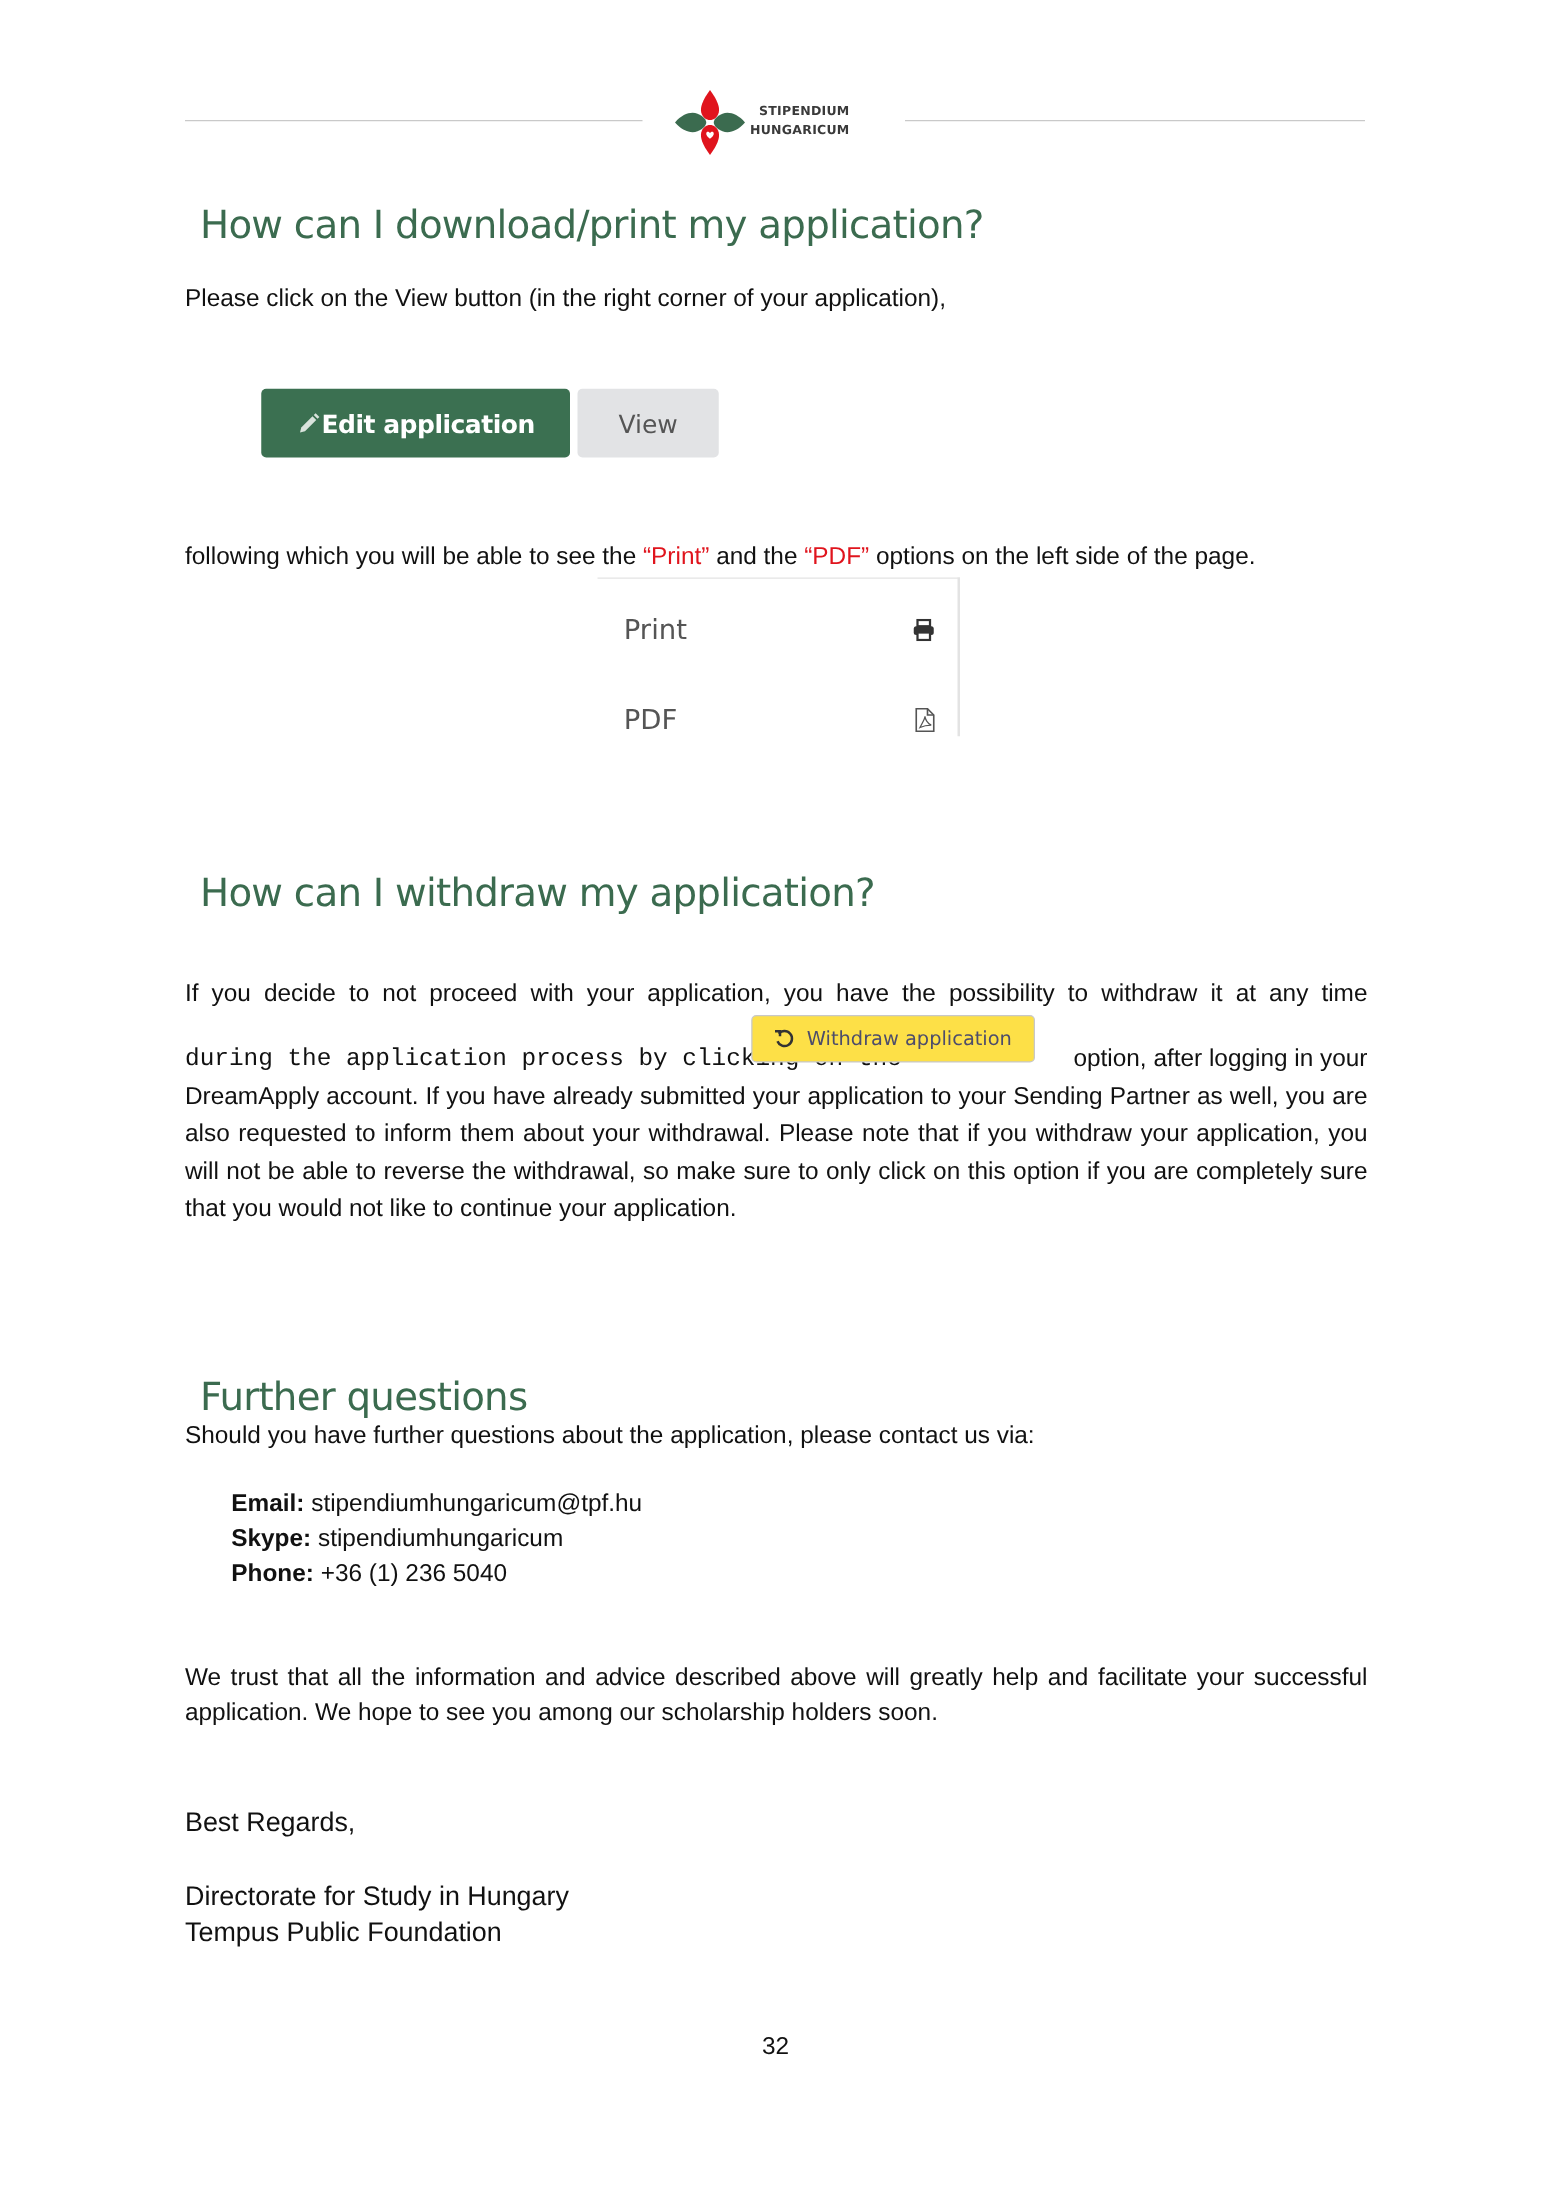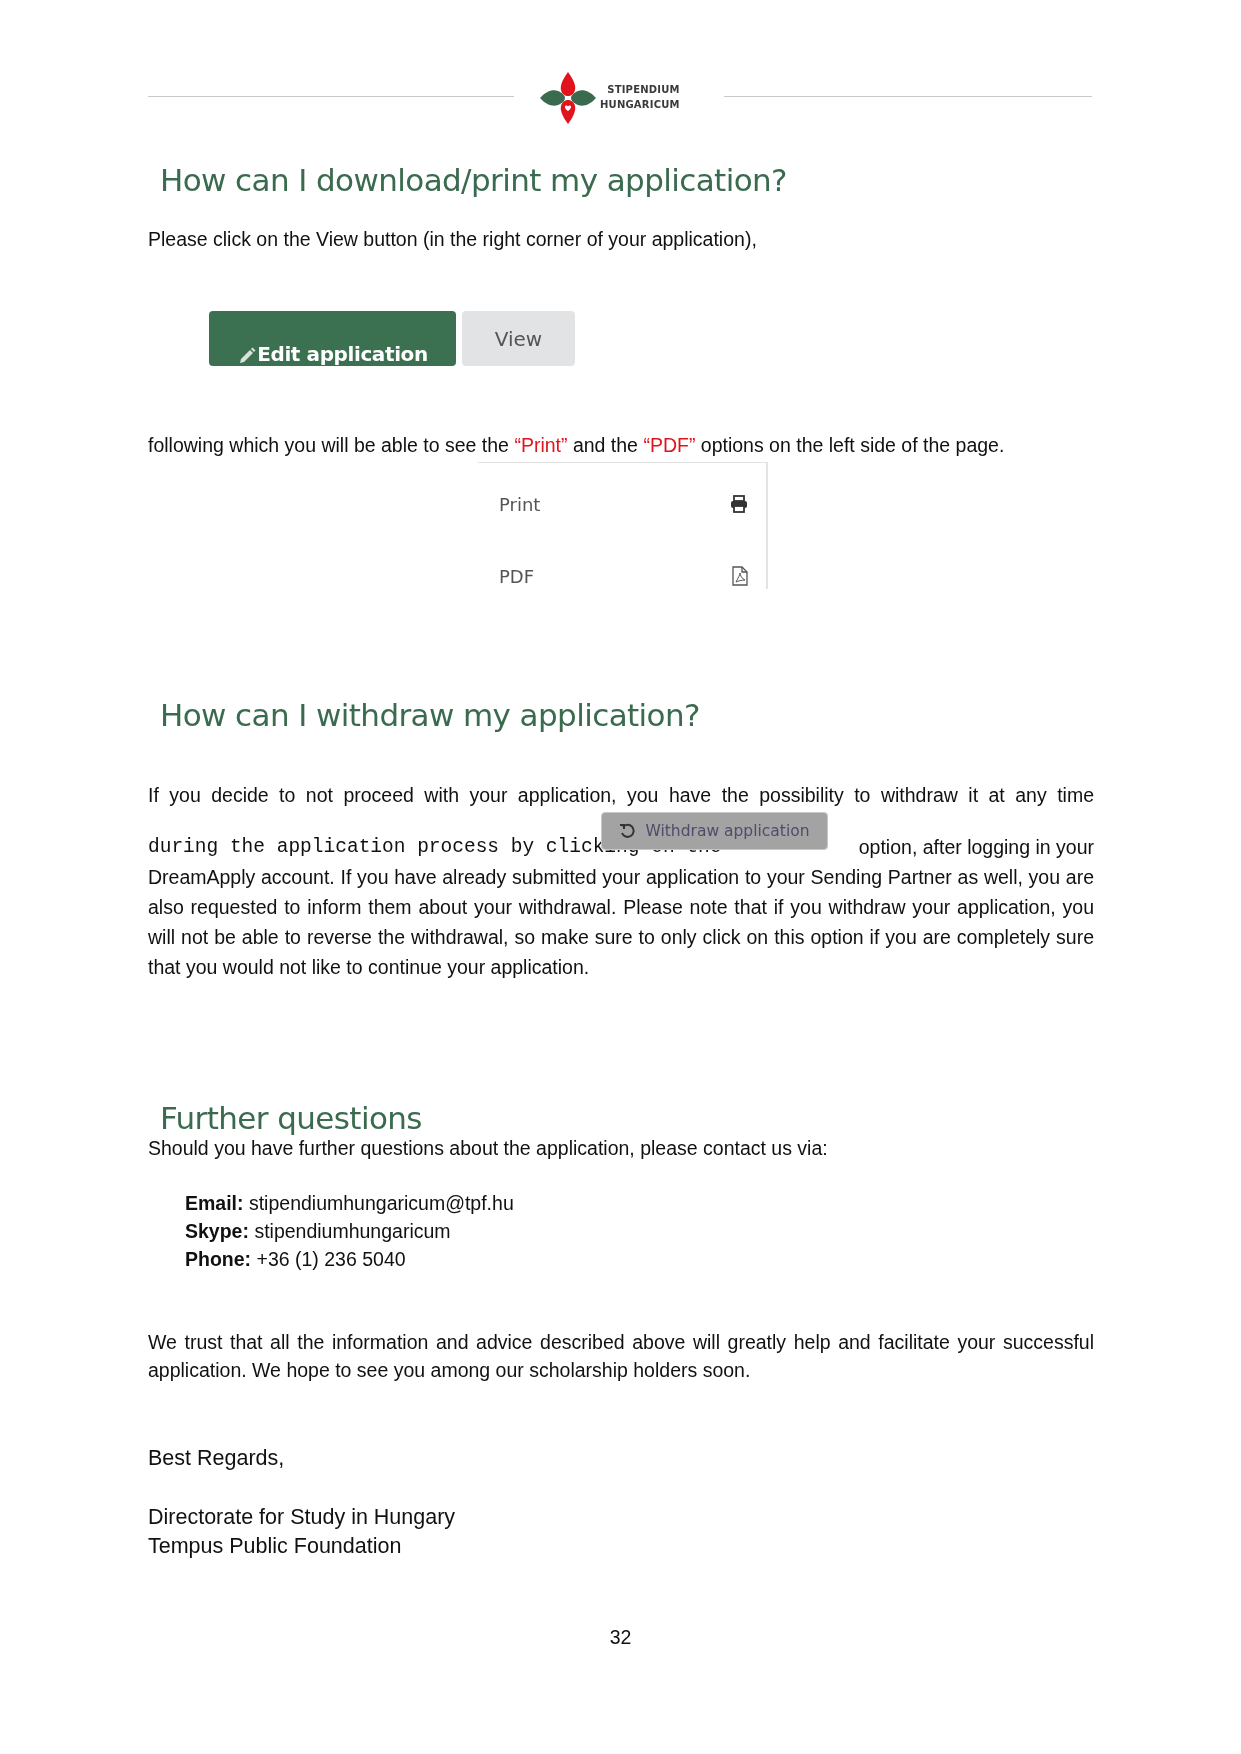--- a/index.html
+++ b/index.html
@@ -15,35 +15,35 @@
   h2.sec { position: absolute; left: 148px; margin: 12px; font-weight: normal;
            font-family: "DejaVu Sans", sans-serif; color: #3b6b4f; font-size: 31px; letter-spacing: -0.6px; }
 
   .p { position: absolute; left: 148px; font-size: 19.5px; line-height: 30px; color: #111; }
   .justify { width: 946px; text-align: justify; text-align-last: left; }
   .red { color: #e0141d; font-weight: normal; }
 
   
   .btn-edit { position: absolute; left: 209px; top: 311px; width: 247px; height: 55px;
               background: #3b7051; border-radius: 4px; color: #fff; font-family: "DejaVu Sans", sans-serif;
-              font-weight: bold; font-size: 20px; display: flex; align-items: flex-end; justify-content: center; 
+              font-weight: bold; font-size: 20px; display: flex; align-items: center; justify-content: center; 
               letter-spacing: -0.4px; }
   .btn-view { position: absolute; left: 462px; top: 311px; width: 113px; height: 55px;
               background: #e2e3e5; border-radius: 4px; color: #555; font-family: "DejaVu Sans", sans-serif;
               font-size: 20px; display: flex; align-items: center; justify-content: center; }
 
   
   .panel { position: absolute; left: 478px; top: 462px; width: 288px; height: 126px;
            border-top: 1px solid #e3e3e3; border-right: 2px solid #e3e3e3; }
   .panel-item { position: absolute; left: 21px; width: 250px; height: 30px; display: flex; align-items: center;
-                justify-content: space-between; font-family: "DejaVu Sans", sans-serif; font-size: 18px; color: #555; }
+                justify-content: space-between; font-family: "DejaVu Sans", sans-serif; font-size: 22px; color: #555; }
 
   
   .btn-withdraw { position: absolute; left: 601px; top: 812px; width: 225px; height: 36px;
-                  border: 1px solid #c8c8c8; border-radius: 4px; background: #a3a3a3;
+                  border: 1px solid #c8c8c8; border-radius: 4px; background: #fde047;
                   display: flex; align-items: center; justify-content: center; gap: 10px;
                   font-family: "DejaVu Sans", sans-serif; font-size: 15.5px; color: #4d4d6b; }
 
   .contact { position: absolute; left: 185px; font-size: 19.5px; line-height: 28px; }
   .contact b { font-weight: bold; }
 
   .sign { position: absolute; left: 148px; font-size: 21.5px; line-height: 30px; color: #111; }
   .pagenum { position: absolute; left: 0; width: 1241px; top: 1626px; text-align: center; font-size: 19.5px; }
 </style>
 </head>

